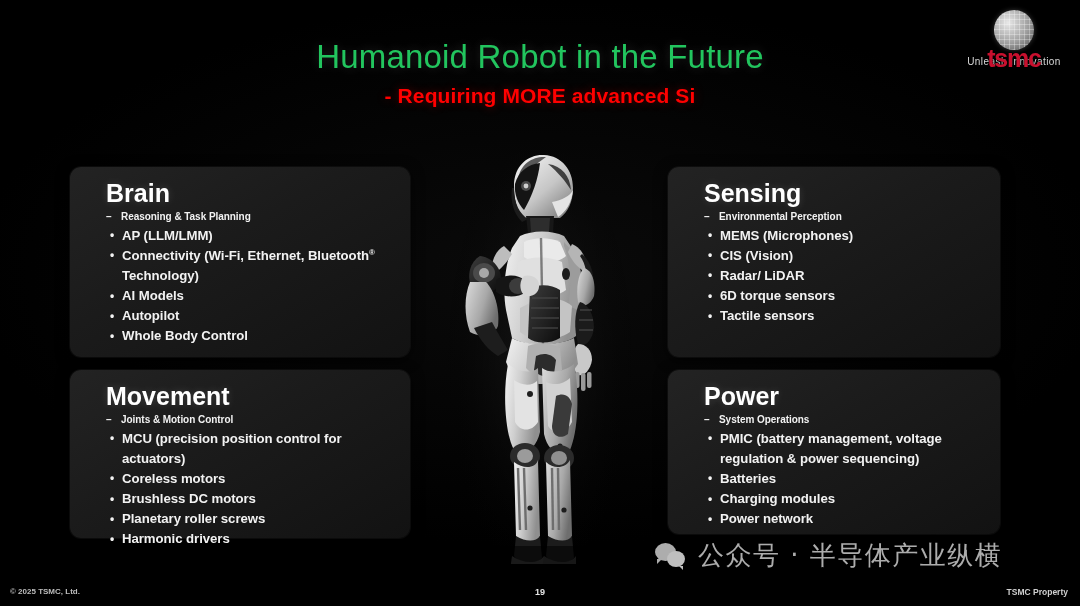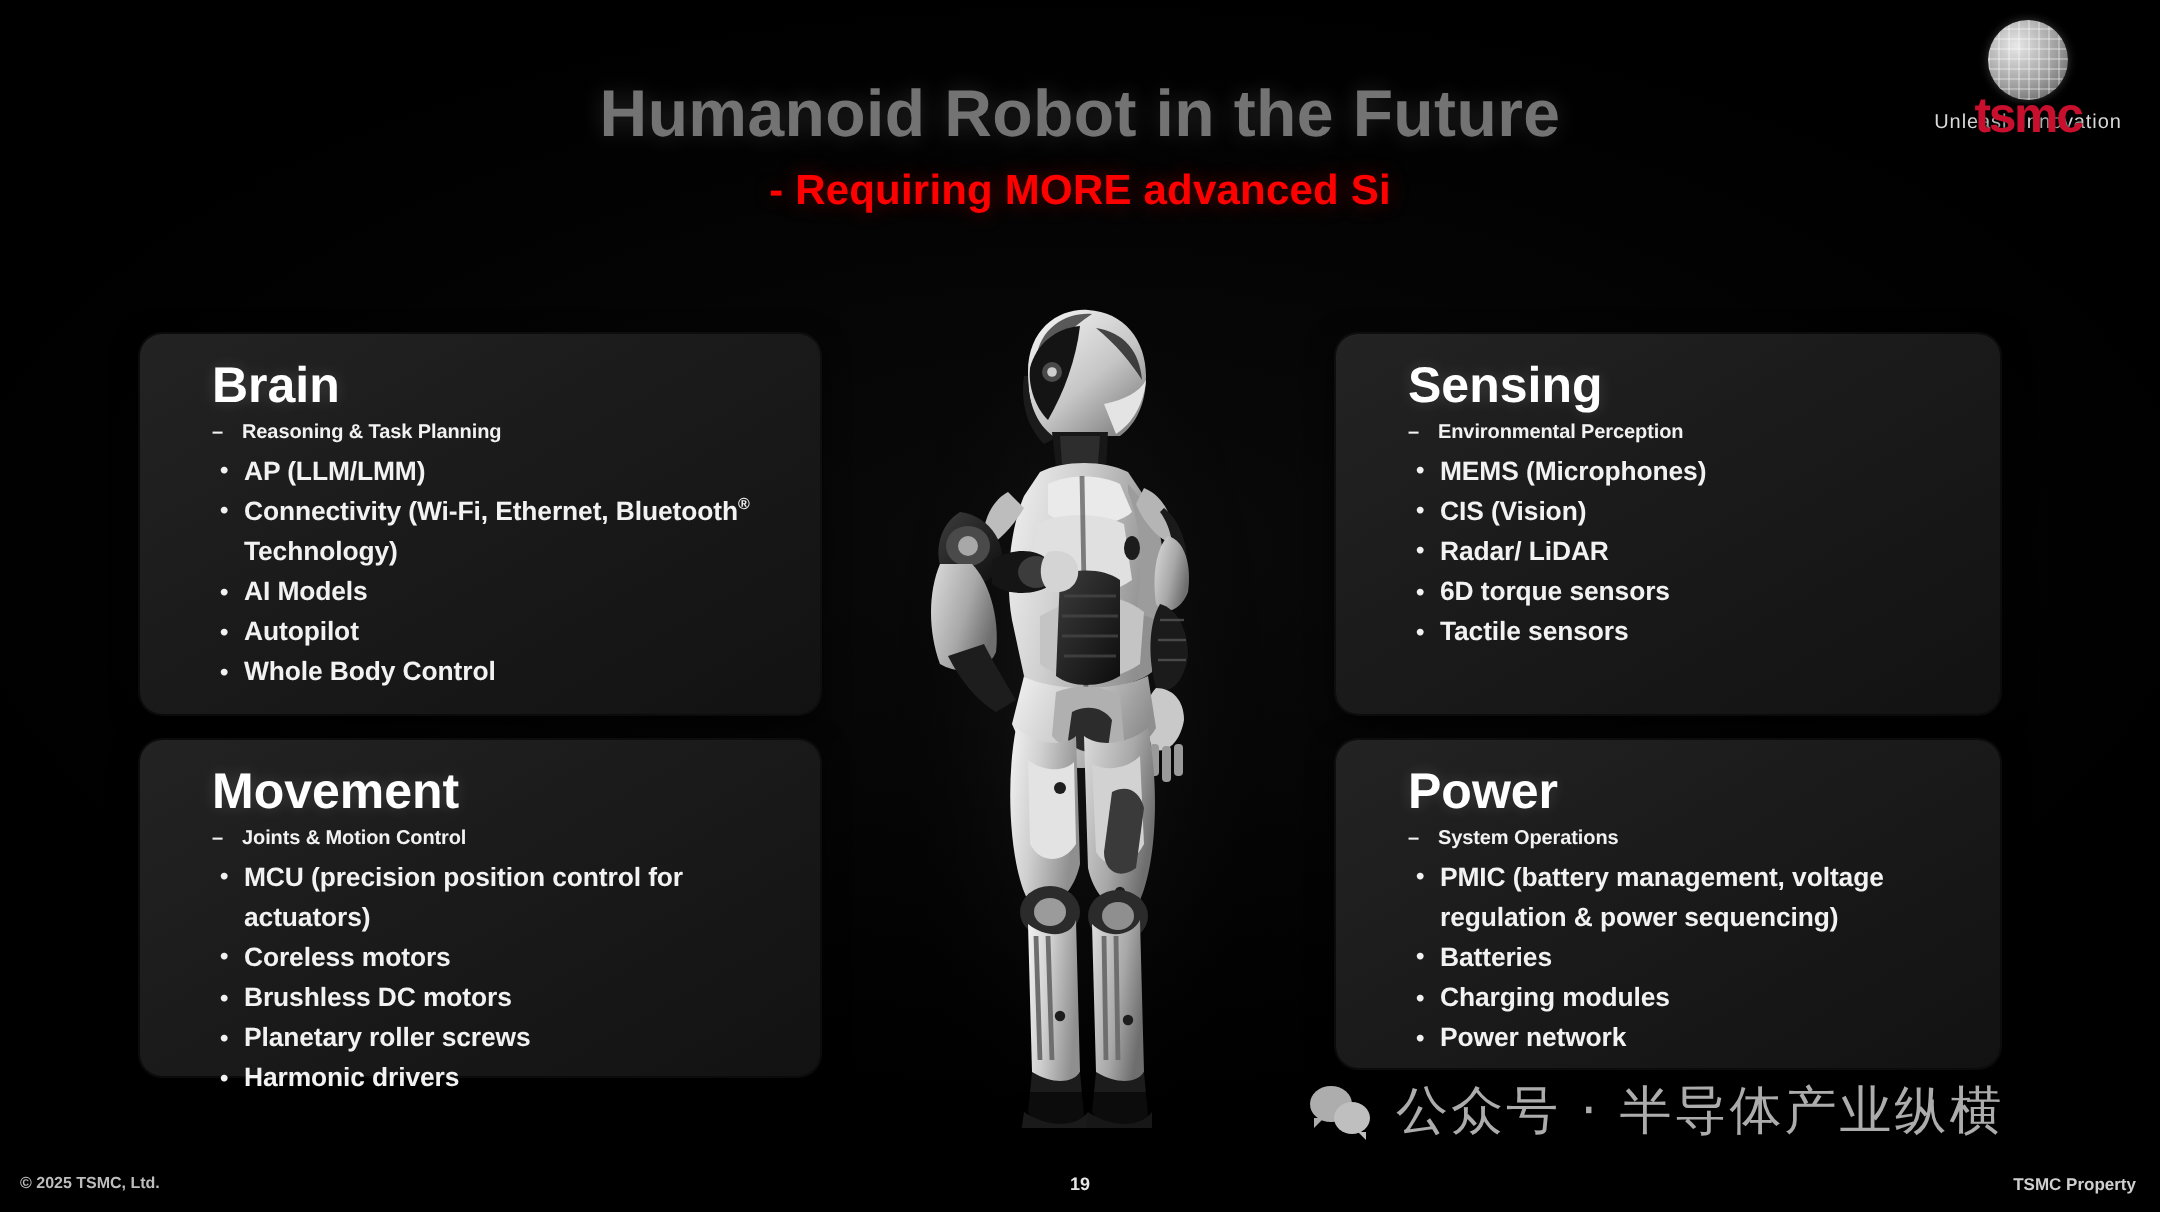--- a/index.html
+++ b/index.html
@@ -38,21 +38,21 @@
     font-size:25px; font-weight:bold; letter-spacing:-1.2px;
     color:#c8102e; text-shadow:0 0 2px rgba(0,0,0,.9);margin-top:27px;
   }
   .logo-tag {
     margin-top:2px; font-size:10px; letter-spacing:.45px; color:#d9d9d9;
   }
 
   
   .title {
     position:absolute; top:38px; left:0; right:0; text-align:center; z-index:5;
-    font-size:33px; font-weight:bold; color:#737373; letter-spacing:.2px;
+    font-size:33px; font-weight:normal; color:#22c55e; letter-spacing:.2px;
     text-shadow:0 0 12px rgba(255,255,255,.16);
   }
   .subtitle {
     position:absolute; top:84px; left:0; right:0; text-align:center; z-index:5;
     font-size:21px; font-weight:bold; color:#ff0000; letter-spacing:.1px;
     text-shadow:0 0 10px rgba(255,0,0,.35);
   }
 
   
   #robot { position:absolute; left:440px; top:150px; width:200px; height:432px; z-index:2; }

